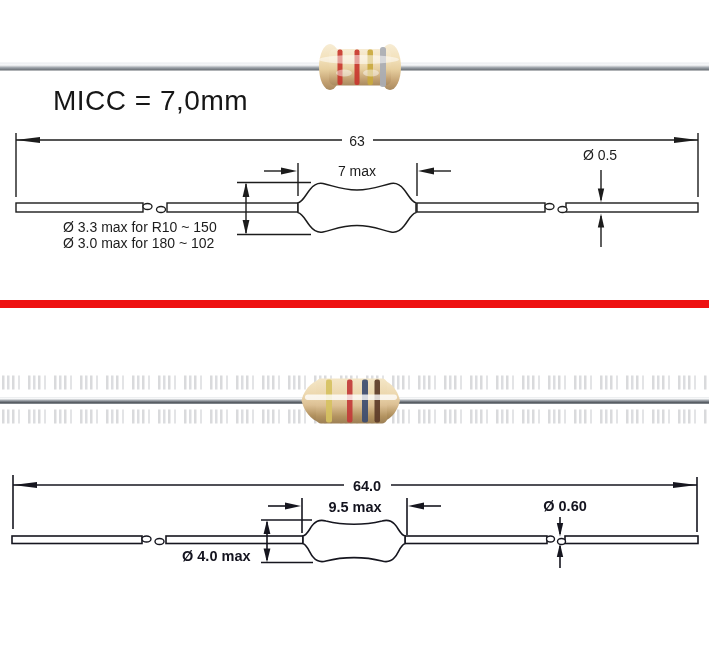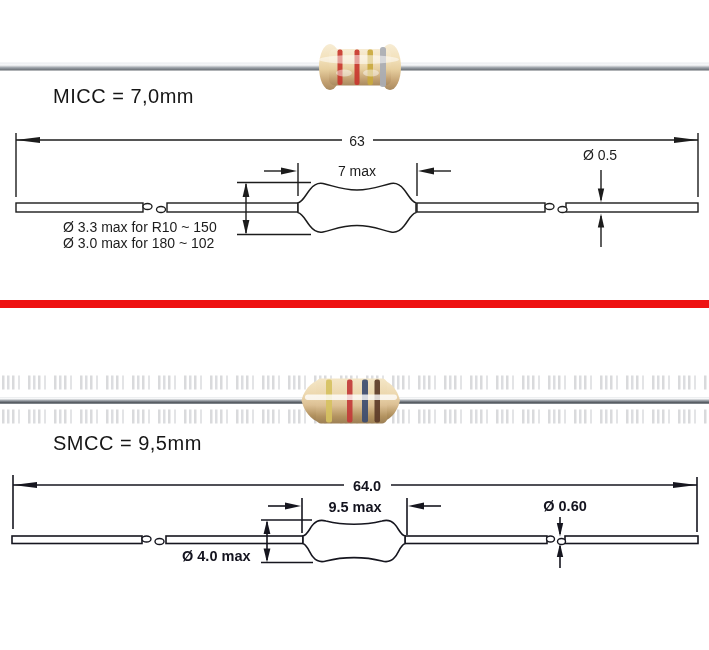--- a/index.html
+++ b/index.html
@@ -2,21 +2,21 @@
 <html><head>
 <meta charset="utf-8">
 <style>
   html,body{margin:0;padding:0;background:#fff;}
   #stage{
     position:relative;width:709px;height:650px;background:#ffffff;
     overflow:hidden;font-family:"Liberation Sans",sans-serif;
   }
   .abs{position:absolute;}
   .section-title{
-    position:absolute;left:53px;color:#161616;font-size:20px;
+    position:absolute;left:53px;color:#161616;font-size:28px;
     letter-spacing:.5px;white-space:nowrap;
   }
   #divider{
     position:absolute;left:0;top:300px;width:709px;height:8px;background:#ee1111;
   }
   svg{display:block;}
   svg text{font-family:"Liberation Sans",sans-serif;fill:#1c1c1c;font-size:14px;}
   svg.smcc-draw text{fill:#14141f;font-weight:700;font-size:14.5px;}
   .dline{stroke:#1c1c1c;stroke-width:1.4;fill:none;}
   .dline2{stroke:#16161f;stroke-width:1.6;fill:none;}
@@ -157,21 +157,20 @@
       <path fill="url(#body2)" d="M400,400.5 C398.5,394 395,386 386,381 L386,420.5 C395,415.5 398.5,407 400,400.5 Z"></path>
       <rect x="316" y="378.5" width="71" height="45" rx="5" fill="url(#body2)"></rect>
       <rect x="326" y="379.5" width="6" height="43" rx="2" opacity="0.92" fill="#d6c161"></rect>
       <rect x="347" y="379.5" width="5.5" height="43" rx="2" opacity="0.92" fill="#c23b38"></rect>
       <rect x="362" y="379.5" width="6" height="43" rx="2" opacity="0.92" fill="#3c4c70"></rect>
       <rect x="374.5" y="379.5" width="5.5" height="43" rx="2" opacity="0.92" fill="#5c3b28"></rect>
       <rect x="305" y="394.5" width="92" height="5.5" rx="2.7" fill="#ffffff" opacity="0.78"></rect>
     </g>
   </svg>
 
-  <div class="section-title" style="top:432px;">SMCC = 9,5mm</div>
 
   <svg class="abs smcc-draw" style="left:0;top:470px;" width="709" height="110" viewBox="0 470 709 110">
 
     <g>
       <line class="dline2" x1="13" y1="475" x2="13" y2="529"></line>
       <line class="dline2" x1="697" y1="477" x2="697" y2="532"></line>
       <line class="dline2" x1="13" y1="485" x2="344" y2="485"></line>
       <line class="dline2" x1="391" y1="485" x2="697" y2="485"></line>
       <polygon class="arr2" points="13,485 37,482 37,488"></polygon>
       <polygon class="arr2" points="697,485 673,482 673,488"></polygon>

